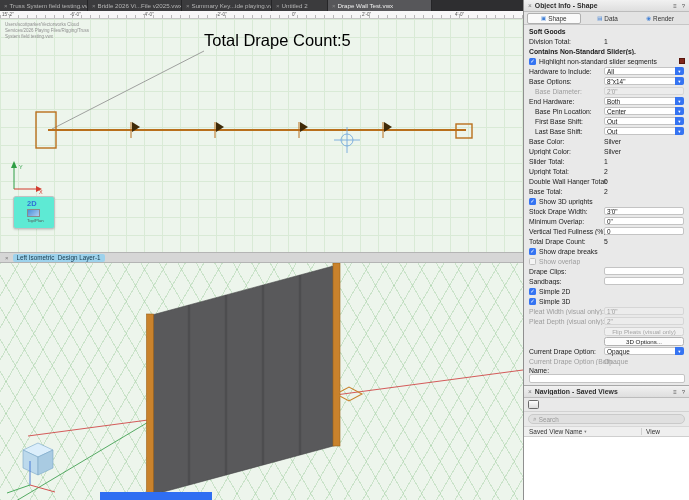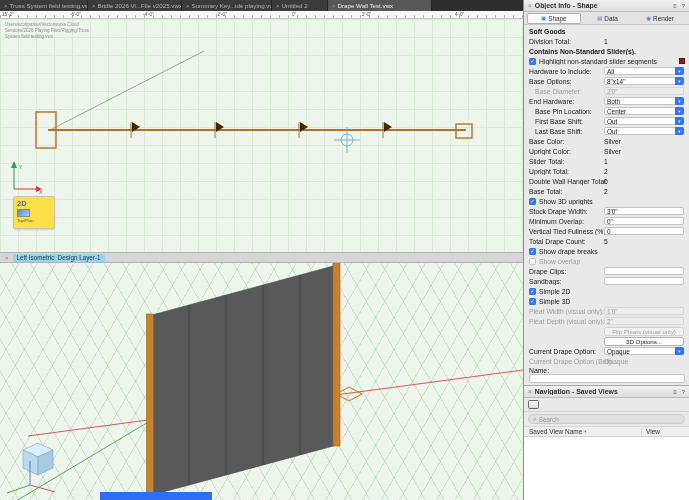--- a/index.html
+++ b/index.html
@@ -20,23 +20,23 @@
          border-bottom:1px solid #c6c6c6;
          background-image:repeating-linear-gradient(to right,#b9b9b9 0 1px,transparent 1px 9px);
          background-size:100% 3px;background-position:0 100%;background-repeat:no-repeat;}
   .rlabel{position:absolute;top:0.5px;font-size:4.6px;color:#555;}
   #grid{position:absolute;left:0;top:8px;width:523px;height:233px;background-color:#edf5ec;
         background-image:linear-gradient(#d9ead6 1px,transparent 1px),linear-gradient(90deg,#d9ead6 1px,transparent 1px);
         background-size:18px 18px;}
   #plan-svg{position:absolute;left:0;top:8px;}
   #filepath{position:absolute;left:5px;top:11px;font-size:4.5px;line-height:6px;color:#8f8f8f;}
   #drape-count{position:absolute;left:204px;top:20px;font-size:16.5px;color:#000;}
-  #viewbadge{position:absolute;left:13px;top:185px;width:42px;height:33px;background:#fde047;
+  #viewbadge{position:absolute;left:13px;top:185px;width:42px;height:33px;background:#5eead4;
              border:1px solid #c2c2c2;border-radius:3px;box-shadow:0 1px 2px rgba(0,0,0,.15);
-             display:flex;flex-direction:column;align-items:flex-start;padding:2px 3px;gap:1px;}
+             display:flex;flex-direction:column;align-items:flex-start;padding:2px 13px;gap:1px;}
   #viewbadge .b2d{color:#2f6fd6;font-weight:bold;font-size:7.5px;}
   #viewbadge .thumb{width:13px;height:8px;background:linear-gradient(135deg,#4a90d9,#aecdf2);border:1px solid #8a8a8a;}
   #viewbadge .bcap{font-size:4.3px;color:#555;}
 
   
   #isobar{position:absolute;left:0;top:252px;width:523px;height:11px;background:#d6d6d6;
           border-top:1px solid #b4b4b4;border-bottom:1px solid #b4b4b4;
           display:flex;align-items:center;gap:4px;padding:0 5px;}
   #isobar .x{color:#787878;font-size:6px;}
   #isobar .pill{background:#9dd2ec;border-radius:2px;padding:0 4px;font-size:6.3px;color:#17394c;
@@ -171,20 +171,21 @@
         <text x="39" y="175" font-size="5.5" fill="#d23b2f">X</text>
       </g>
     </svg>
 
     <div id="filepath">
       <div>Users/scottparker/Vectorworks Cloud</div>
       <div>Services/2026 Playing Files/Rigging/Truss</div>
       <div>System field testing.vwx</div>
     </div>
 
+    <div id="drape-count">Total Drape Count:5</div>
 
     <div id="viewbadge">
       <span class="b2d">2D</span>
       <span class="thumb"></span>
       <span class="bcap">Top/Plan</span>
     </div>
   </div>
 
   <div id="isobar">
     <span class="x">×</span>

